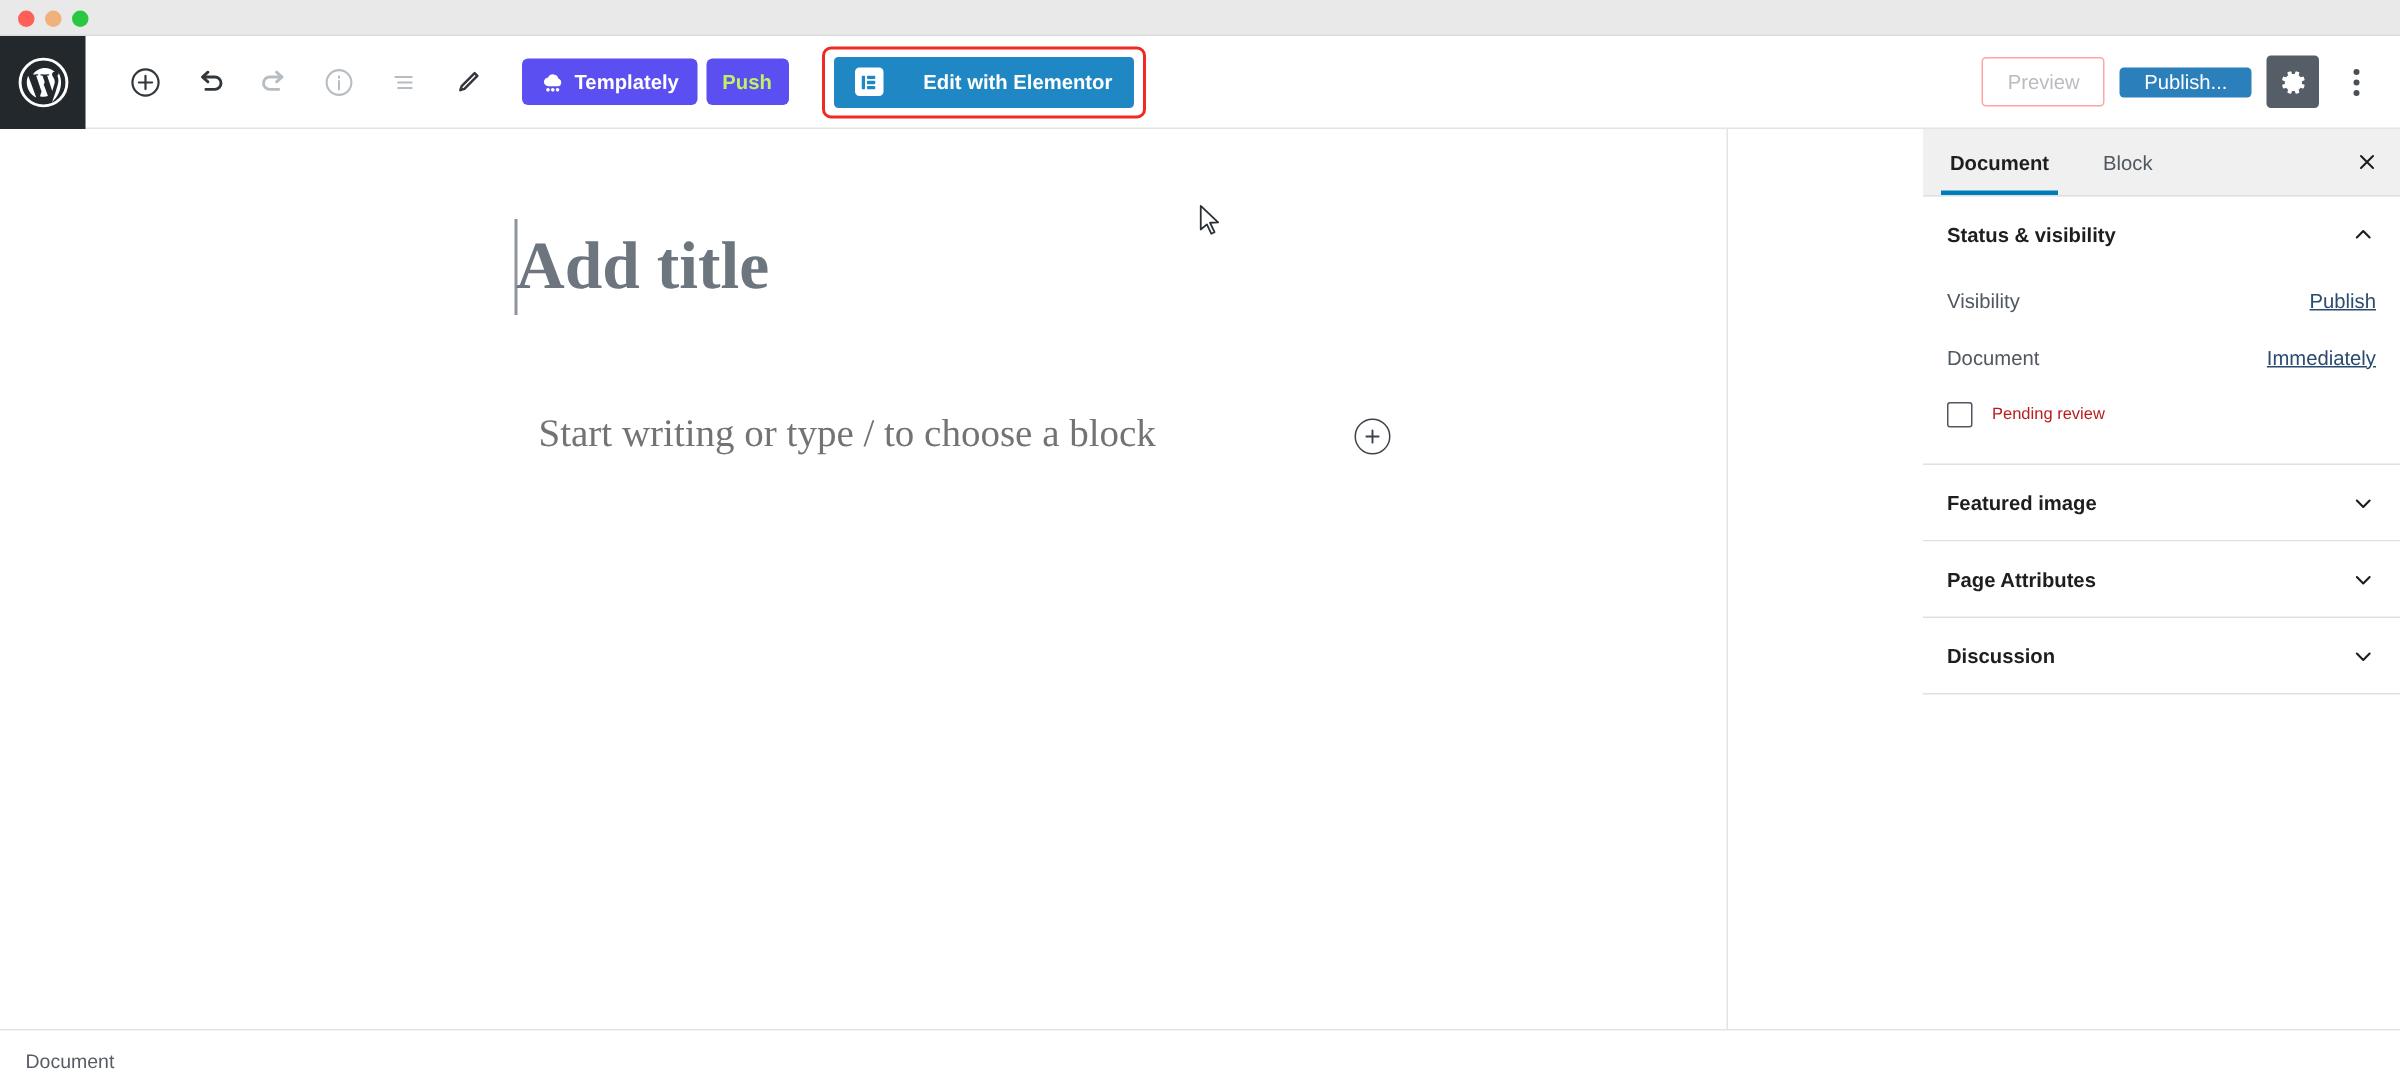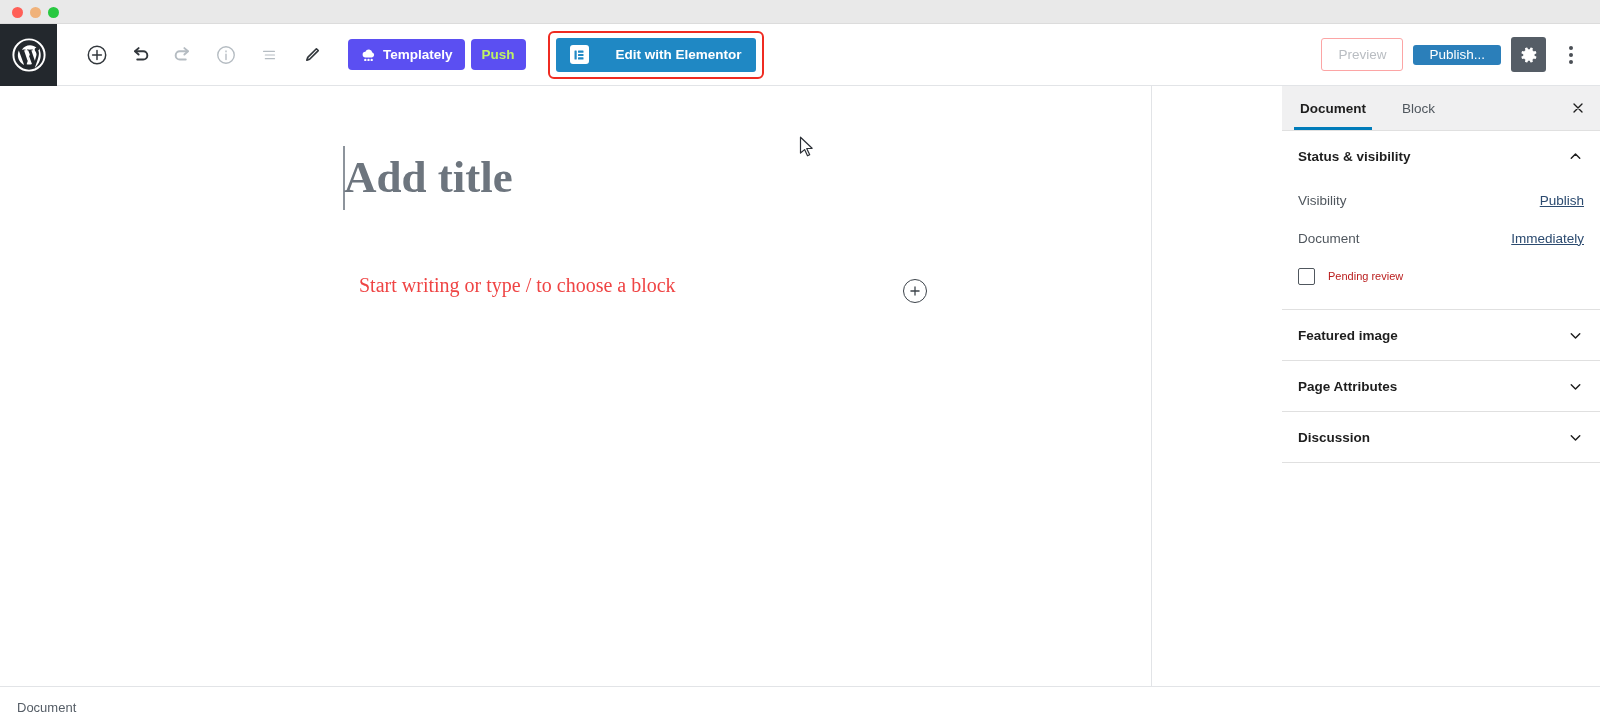--- a/index.html
+++ b/index.html
@@ -110,21 +110,21 @@
     font-family:"Liberation Serif", serif;
     font-size:45px; font-weight:700; color:#6d757e;
     line-height:1.15; white-space:nowrap;
   }
   #title-caret {
     position:absolute; left:343px; top:60px; width:2px; height:64px; background:#8d949c;
   }
   #para-placeholder {
     position:absolute; left:359px; top:188px;
     font-family:"Liberation Serif", serif;
-    font-size:20px; color:#ef4444; white-space:nowrap;
+    font-size:26px; color:#737373; white-space:nowrap;
   }
   #block-inserter {
     position:absolute; left:903px; top:193px;
     width:24px; height:24px; border-radius:50%;
     border:1.6px solid #3c434a; background:#fff;
     display:flex; align-items:center; justify-content:center; cursor:pointer;
   }
   #block-inserter svg { width:14px; height:14px; }
 
   #cursor { position:absolute; left:799px; top:50px; width:16px; height:22px; pointer-events:none; }

